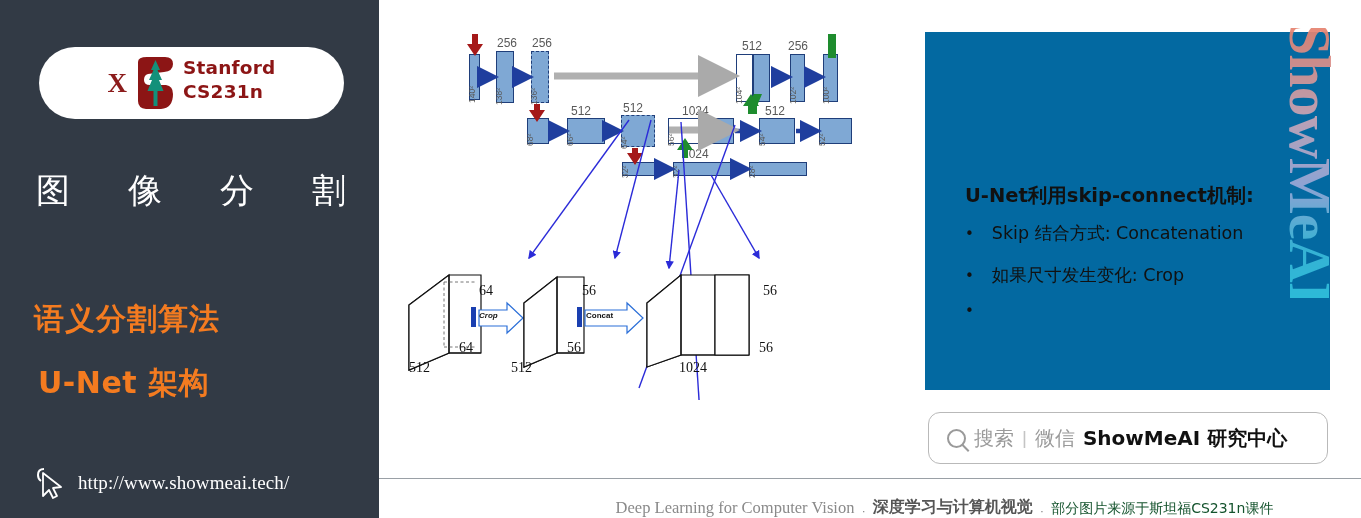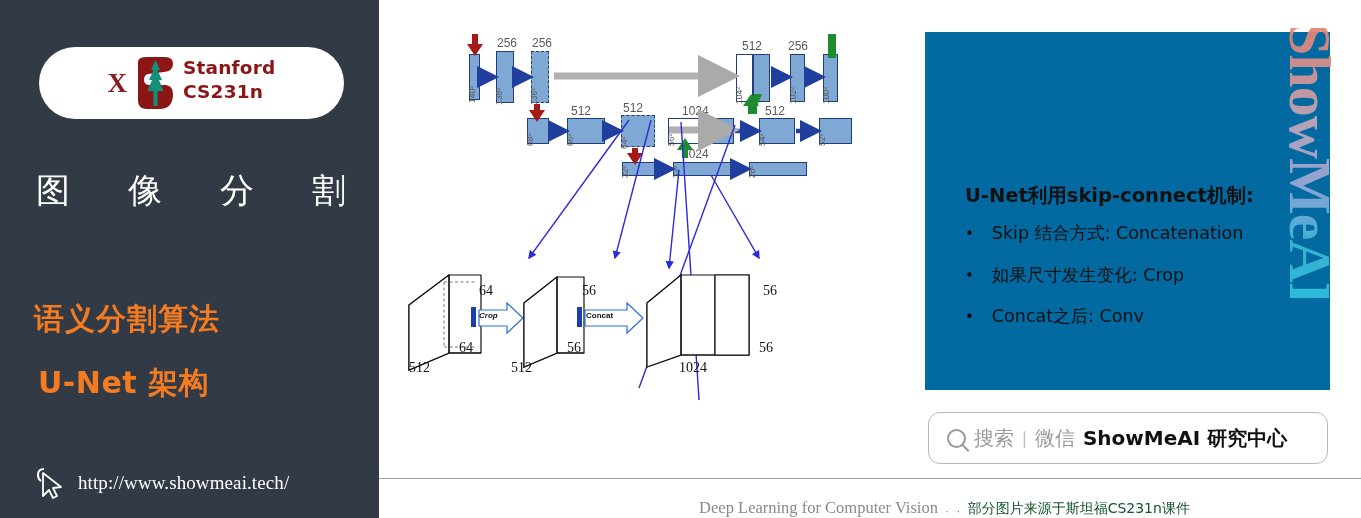--- a/index.html
+++ b/index.html
@@ -374,39 +374,39 @@
       <div class="cap3d" style="left:300px;top:360px;">1024</div>
 
       <div class="oplabel" style="left:100px;top:311px;font-style:italic;">Crop</div>
       <div class="oplabel" style="left:207px;top:311px;">Concat</div>
     </div>
 
 
     <div id="footer">
       <span class="f-en">Deep Learning for Computer Vision</span>
       <span class="f-sep">·</span>
+      <span class="f-cn">深度学习与计算机视觉</span>
       <span class="f-sep">·</span>
       <span class="f-cn2">部分图片来源于斯坦福CS231n课件</span>
     </div>
   </div>
 
   <div id="info-panel">
     <div id="info-title">U-Net利用skip-connect机制:</div>
 
     <div class="info-bullet" id="b1">
       <span class="bdot">•</span>
       <span>Skip 结合方式: Concatenation</span>
     </div>
     <div class="info-bullet" id="b2">
       <span class="bdot">•</span>
       <span>如果尺寸发生变化: Crop</span>
     </div>
     <div class="info-bullet" id="b3">
       <span class="bdot">•</span>
-      <span>Concat之后: Conv</span>
     </div>
   </div>
 
   <div id="watermark">
     <span>ShowMeAI</span>
   </div>
 
   <div id="search-box">
     <span class="mag"></span>
     <span class="sb-cn">搜索</span>

